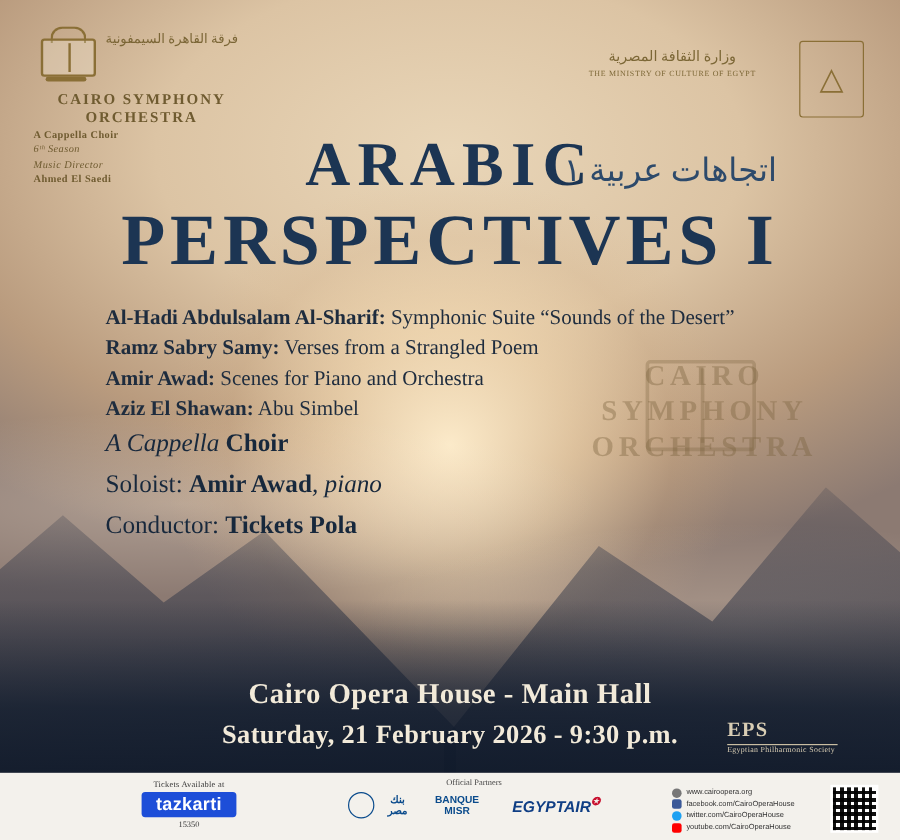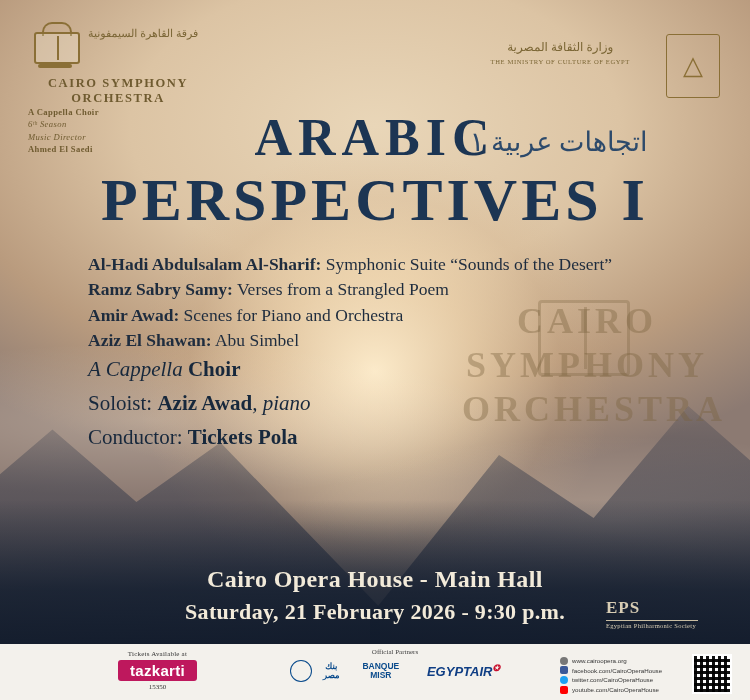--- a/index.html
+++ b/index.html
@@ -46,21 +46,21 @@
   .csoc-sub b{font-style:normal;}
 
   .logo-ministry{position:absolute;right:120px;top:40px;text-align:center;color:#7c6736;}
   .min-ar{font-size:12px;letter-spacing:1px;}
   .min-en{font-size:6.6px;letter-spacing:.6px;margin-top:3px;}
   .logo-egypt{position:absolute;right:30px;top:34px;width:52px;height:62px;border:1.6px solid #8a6f36;border-radius:3px;display:flex;align-items:center;justify-content:center;color:#8a6f36;}
   .logo-egypt .pyr{font-size:26px;line-height:1;}
 
   
   .watermark{position:absolute;right:38px;top:300px;width:250px;text-align:center;color:rgba(120,96,60,.38);
-    font-size:36px;letter-spacing:4px;line-height:1.22;font-weight:bold;text-transform:uppercase;}
+    font-size:24px;letter-spacing:4px;line-height:1.22;font-weight:bold;text-transform:uppercase;}
   .wm-book{position:absolute;right:120px;top:300px;width:86px;height:70px;border:3px solid rgba(120,96,60,.30);border-radius:4px;}
   .wm-book:after{content:"";position:absolute;left:50%;top:4px;bottom:4px;width:3px;background:rgba(120,96,60,.30);}
 
   
   .title-wrap{position:absolute;left:0;right:0;top:112px;text-align:center;}
   .t-line1{position:relative;display:inline-block;}
   .t-main{font-size:52px;letter-spacing:6px;color:#1c3553;font-weight:bold;line-height:1;}
   .t-arabic{position:absolute;right:-152px;top:14px;font-size:27px;color:#2d4a6b;white-space:nowrap;}
   .t-line2{margin-top:6px;font-size:60px;letter-spacing:4px;color:#1c3553;font-weight:bold;line-height:1;}
 
@@ -77,21 +77,21 @@
   .venue .v2{font-size:22px;font-weight:bold;margin-top:6px;letter-spacing:.3px;}
   .eps{position:absolute;right:52px;top:598px;text-align:left;color:#d8cdb4;}
   .eps .eps-t{font-size:17px;letter-spacing:1px;font-weight:bold;}
   .eps .eps-s{font-size:6.5px;letter-spacing:.3px;margin-top:1px;}
   .eps .eps-line{width:92px;height:1px;background:#c9bda2;margin:2px auto 0;}
 
   
   .footer{position:absolute;left:0;right:0;bottom:0;height:56px;background:#f3f1ec;}
   .f-tickets{position:absolute;left:118px;top:6px;text-align:center;color:#222;}
   .f-tickets .lbl{font-size:7px;letter-spacing:.2px;color:#333;}
-  .f-tickets .brand{margin-top:2px;background:#be185d;color:#fff;font-size:15px;font-weight:bold;padding:2px 12px;border-radius:3px;letter-spacing:.3px;font-family:"Liberation Sans",sans-serif;}
+  .f-tickets .brand{margin-top:2px;background:#1d4ed8;color:#fff;font-size:15px;font-weight:bold;padding:2px 12px;border-radius:3px;letter-spacing:.3px;font-family:"Liberation Sans",sans-serif;}
   .f-tickets .phone{font-size:7px;margin-top:2px;color:#333;}
   .f-partners{position:absolute;left:290px;top:4px;text-align:center;width:210px;}
   .f-partners .lbl{font-size:7px;color:#444;}
   .f-logos{display:flex;align-items:center;justify-content:center;gap:16px;margin-top:4px;}
   .bm{display:flex;align-items:center;gap:4px;color:#0a4b8c;}
   .bm .circ{width:20px;height:20px;border-radius:50%;border:1.6px solid #0a4b8c;display:block;}
   .bm .tx{font-size:8.5px;line-height:1.1;font-weight:bold;font-family:"Liberation Sans",sans-serif;}
   .ea{color:#0f3e84;font-size:13px;font-weight:bold;font-style:italic;font-family:"Liberation Sans",sans-serif;}
   .ea sup{color:#c8102e;font-size:9px;}
   .f-social{position:absolute;left:560px;top:12px;color:#333;font-size:6.2px;line-height:1.55;font-family:"Liberation Sans",sans-serif;}
@@ -162,21 +162,21 @@
 
   <div class="program">
     <div class="row"><b>Al-Hadi Abdulsalam Al-Sharif:</b><span> Symphonic Suite “Sounds of the Desert”</span></div>
     <div class="row"><b>Ramz Sabry Samy:</b><span> Verses from a Strangled Poem</span></div>
     <div class="row"><b>Amir Awad:</b><span> Scenes for Piano and Orchestra</span></div>
     <div class="row"><b>Aziz El Shawan:</b><span> Abu Simbel</span></div>
   </div>
 
   <div class="perf">
     <div><i class="it">A Cappella</i><b> Choir</b></div>
-    <div><span>Soloist: </span><b>Aziz Awad</b><i class="it">, piano</i></div>
+    <div><span>Soloist: </span><b>Amir Awad</b><i class="it">, piano</i></div>
     <div><span>Conductor: </span><b>Tickets Pola</b></div>
   </div>
 
   <div class="venue">
     <div class="v1">Cairo Opera House - Main Hall</div>
     <div class="v2">Saturday, 21 February 2026 - 9:30 p.m.</div>
   </div>
 
   <div class="eps">
     <div class="eps-t">EPS</div>

